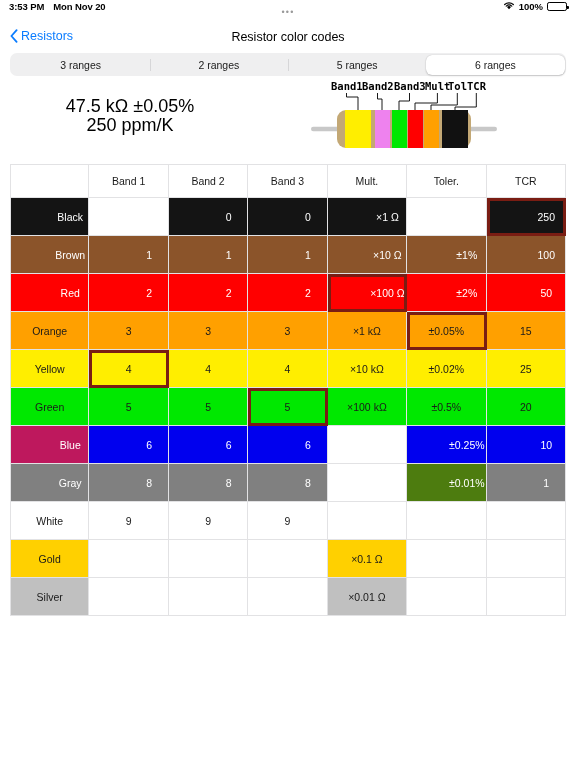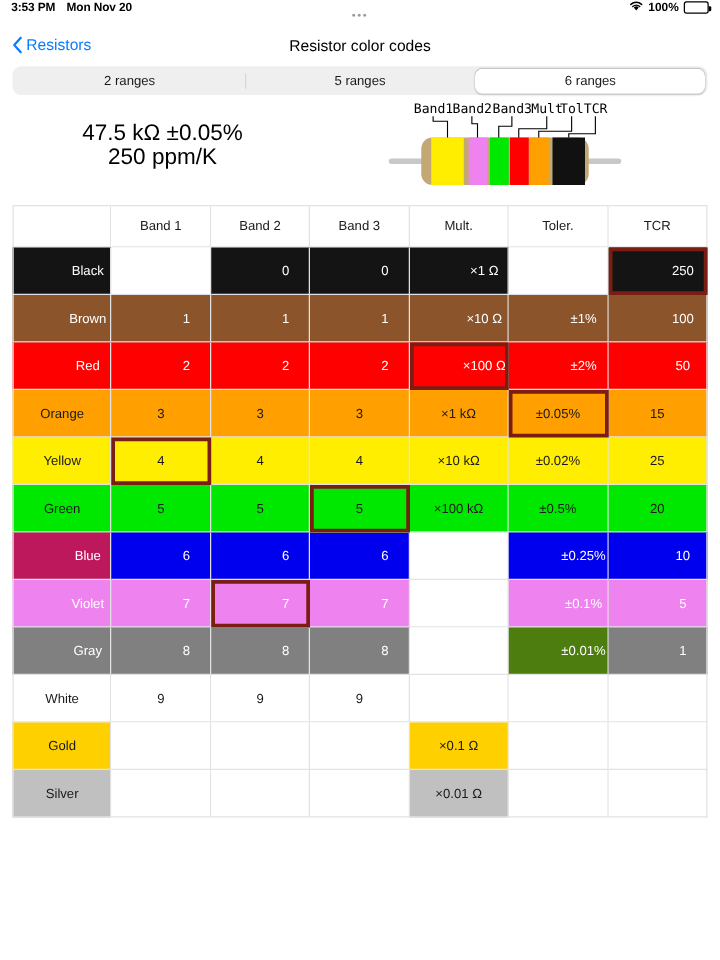--- a/index.html
+++ b/index.html
@@ -103,21 +103,21 @@
   }
   .value-block {
     width: 232px;
     text-align: center;
     font-size: 18px;
     line-height: 19px;
     color: #000;
   }
   .resistor-area {
     flex: 1;
-    display: flex; justify-content: center; align-items: flex-end;
+    display: flex; justify-content: center; align-items: flex-end; font-weight: bold;
   }
 
   
   .table-wrap { padding: 8px 10px 0 10px; }
   table.codes {
     width: 100%;
     border-collapse: separate;
     border-spacing: 0;
     table-layout: fixed;
   }
@@ -180,20 +180,21 @@
         <path d="M6.6 1.2 L1.4 7 L6.6 12.8" stroke="#0a7cff" stroke-width="1.8" fill="none" stroke-linecap="round" stroke-linejoin="round"></path>
       </svg>
     </span>
     <span>Resistors</span>
   </div>
   <div class="nav-title">Resistor color codes</div>
 </div>
 
 <div class="seg-wrap">
   <div class="segmented" id="segmented">
+      <div class="seg">3 ranges</div>
       <div class="seg">2 ranges</div>
       <div class="seg">5 ranges</div>
       <div class="seg active">6 ranges</div>
     </div>
 </div>
 
 <div class="summary-row">
   <div class="value-block">
     <div>47.5 kΩ ±0.05%</div>
     <div>250 ppm/K</div>
@@ -295,29 +296,20 @@
         <tr>
           <td class="swatch cell-light" style="background: #be185d; color: rgb(255, 255, 255);">Blue</td>
           <td class="cell-light" style="background: rgb(0, 0, 238); color: rgb(255, 255, 255);">6</td>
           <td class="cell-light" style="background: rgb(0, 0, 238); color: rgb(255, 255, 255);">6</td>
           <td class="cell-light" style="background: rgb(0, 0, 238); color: rgb(255, 255, 255);">6</td>
           <td></td>
           <td class="cell-light" style="background: rgb(0, 0, 238); color: rgb(255, 255, 255);">±0.25%</td>
           <td class="cell-light" style="background: rgb(0, 0, 238); color: rgb(255, 255, 255);">10</td>
         </tr>
         <tr>
-          <td class="swatch cell-light" style="background: rgb(238, 130, 238); color: rgb(255, 255, 255);">Violet</td>
-          <td class="cell-light" style="background: rgb(238, 130, 238); color: rgb(255, 255, 255);">7</td>
-          <td class="cell-light sel" style="background: rgb(238, 130, 238); color: rgb(255, 255, 255); outline-color: rgb(122, 29, 19);">7</td>
-          <td class="cell-light" style="background: rgb(238, 130, 238); color: rgb(255, 255, 255);">7</td>
-          <td></td>
-          <td class="cell-light" style="background: rgb(238, 130, 238); color: rgb(255, 255, 255);">±0.1%</td>
-          <td class="cell-light" style="background: rgb(238, 130, 238); color: rgb(255, 255, 255);">5</td>
-        </tr>
-        <tr>
           <td class="swatch cell-light" style="background: rgb(128, 128, 128); color: rgb(255, 255, 255);">Gray</td>
           <td class="cell-light" style="background: rgb(128, 128, 128); color: rgb(255, 255, 255);">8</td>
           <td class="cell-light" style="background: rgb(128, 128, 128); color: rgb(255, 255, 255);">8</td>
           <td class="cell-light" style="background: rgb(128, 128, 128); color: rgb(255, 255, 255);">8</td>
           <td></td>
           <td class="cell-light" style="background: #4d7c0f; color: rgb(255, 255, 255);">±0.01%</td>
           <td class="cell-light" style="background: rgb(128, 128, 128); color: rgb(255, 255, 255);">1</td>
         </tr>
         <tr>
           <td class="swatch cell-dark" style="background: rgb(255, 255, 255); color: rgb(26, 26, 26);">White</td>

